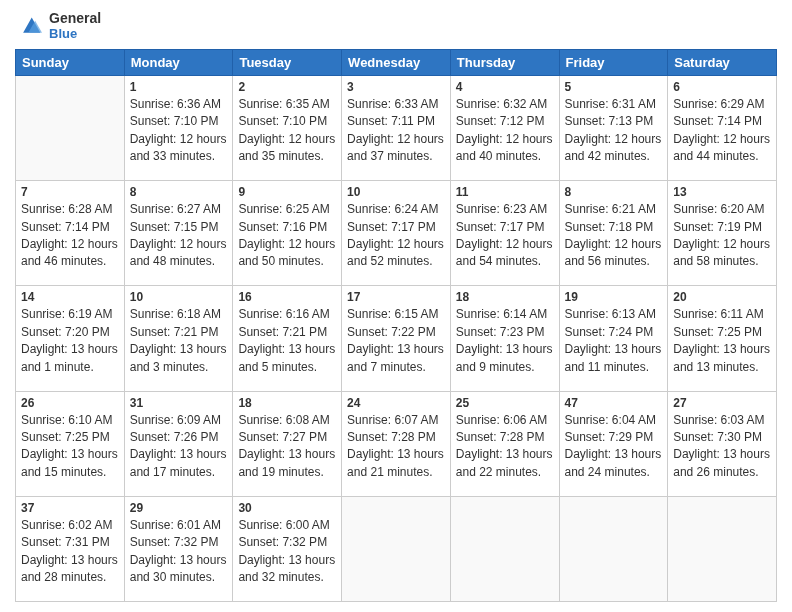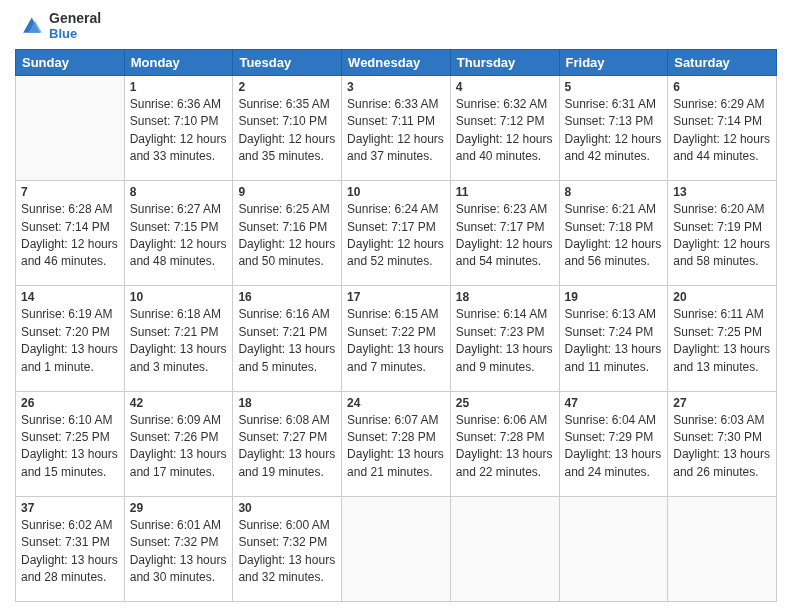--- a/index.html
+++ b/index.html
@@ -204,21 +204,21 @@
             <span class="day-num">20</span>
             <div class="cell-info">Sunrise: 6:11 AM<br>Sunset: 7:25 PM<br>Daylight: 13 hours and 13 minutes.</div>
           </td>
         </tr>
         <tr>
           <td>
             <span class="day-num">26</span>
             <div class="cell-info">Sunrise: 6:10 AM<br>Sunset: 7:25 PM<br>Daylight: 13 hours and 15 minutes.</div>
           </td>
           <td>
-            <span class="day-num">42</span>
+            <span class="day-num">31</span>
             <div class="cell-info">Sunrise: 6:09 AM<br>Sunset: 7:26 PM<br>Daylight: 13 hours and 17 minutes.</div>
           </td>
           <td>
             <span class="day-num">18</span>
             <div class="cell-info">Sunrise: 6:08 AM<br>Sunset: 7:27 PM<br>Daylight: 13 hours and 19 minutes.</div>
           </td>
           <td>
             <span class="day-num">24</span>
             <div class="cell-info">Sunrise: 6:07 AM<br>Sunset: 7:28 PM<br>Daylight: 13 hours and 21 minutes.</div>
           </td>

